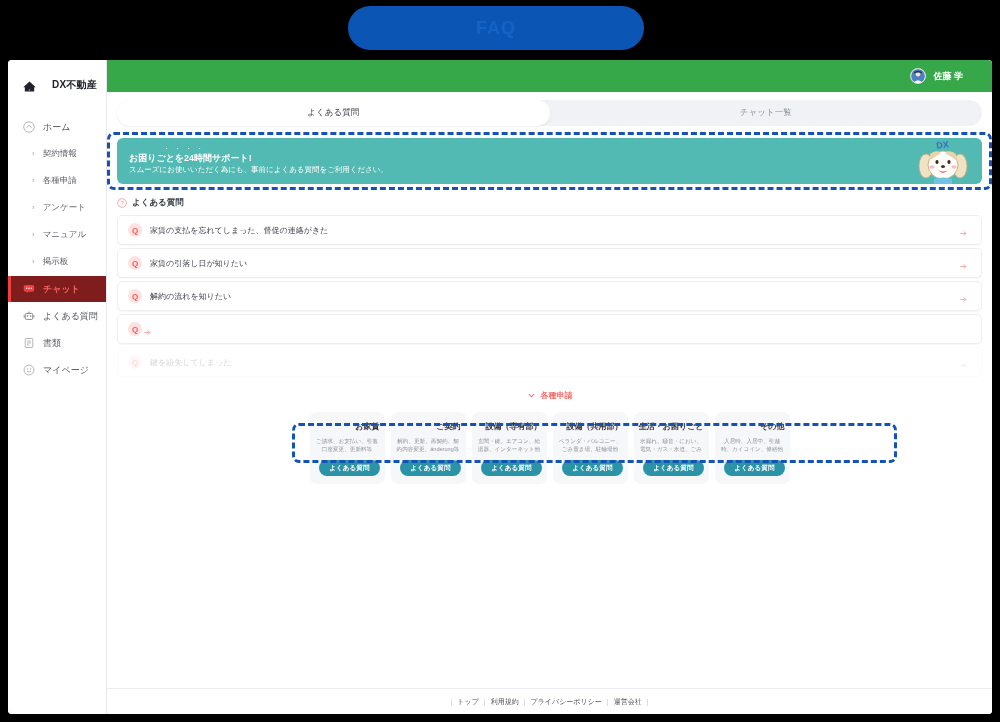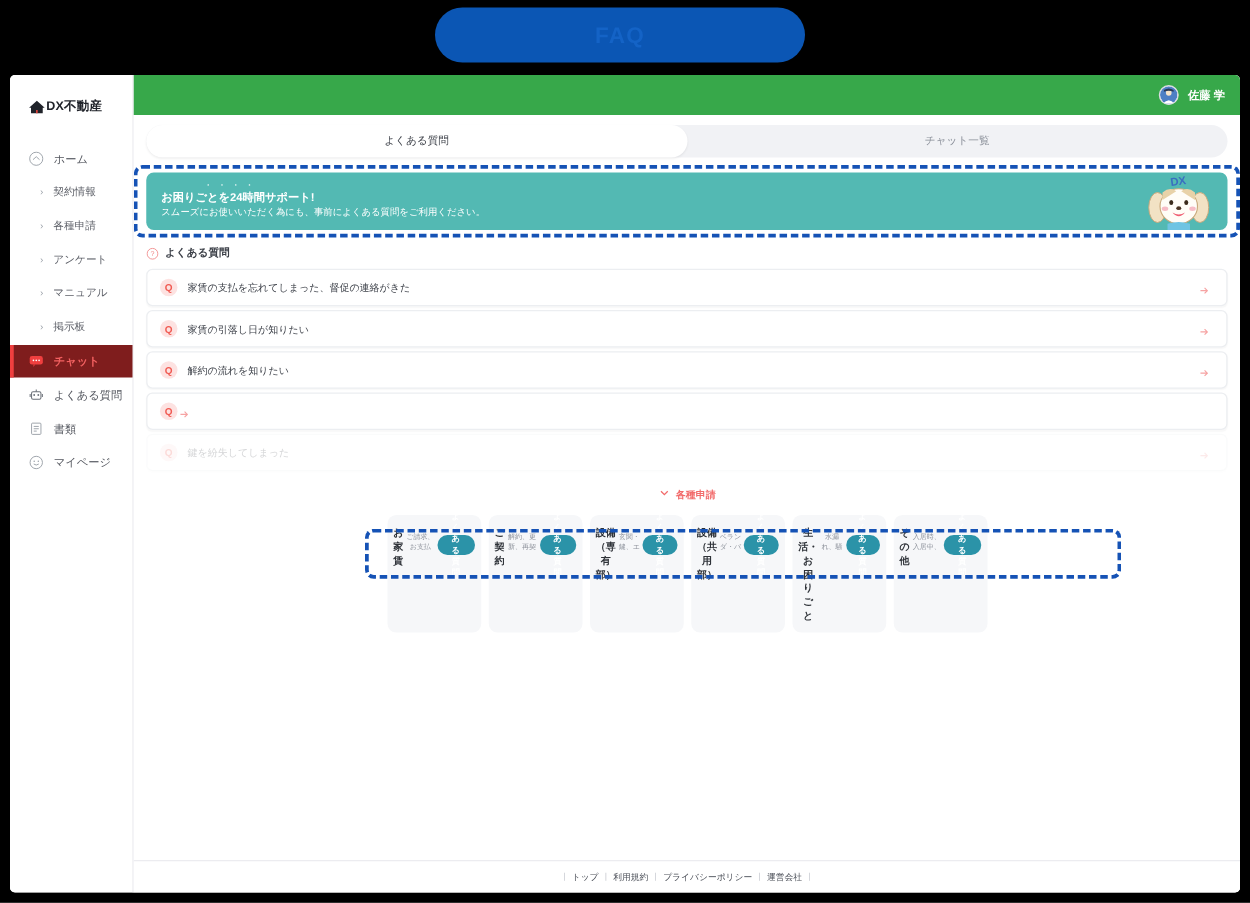--- a/index.html
+++ b/index.html
@@ -31,21 +31,21 @@
     background: #ffffff; border-radius: 4px; overflow: hidden;
     display: flex;
   }
 
   
   .sidebar {
     width: 99px; height: 100%;
     background: #ffffff; border-right: 1px solid #e8e8ec;
     padding-top: 18px; flex: none;
   }
-  .brand { display: flex; align-items: center; gap: 0; padding: 0 0 0 14px; margin-bottom: 22px; }
+  .brand { display: flex; align-items: center; gap: 15px; padding: 0 0 0 14px; margin-bottom: 22px; }
   .brand-name { font-size: 10px; font-weight: 700; color: #20232a; letter-spacing: .2px; }
   .house-icon { width: 15px; height: 13px; flex: none; }
 
   .nav-item {
     display: flex; align-items: center; gap: 8px;
     height: 26px; padding-left: 14px; position: relative;
     font-size: 9px; color: #53565e; cursor: pointer;
     margin-bottom: 1px;
   }
   .nav-item .nav-ico { width: 13px; height: 13px; flex: none; display:flex; align-items:center; justify-content:center; }
@@ -57,21 +57,21 @@
   .nav-item.active::before {
     content: ""; position: absolute; left: 0; top: 0; bottom: 0;
     width: 3px; background: #f03f3f;
   }
 
   
   .main { flex: 1; display: flex; flex-direction: column; background: #ffffff; min-width: 0; }
 
   .green-bar {
     height: 32px; background: #37a84a; display: flex; align-items: center;
-    justify-content: flex-end; padding-right: 12px; gap: 7px; flex: none;
+    justify-content: flex-end; padding-right: 29px; gap: 7px; flex: none;
   }
   .avatar {
     width: 16px; height: 16px; border-radius: 50%;
     background: #f3f4f6; border: 1px solid #d9dbe0;
     display:flex; align-items:center; justify-content:center; overflow:hidden;
   }
   .user-name { font-size: 9px; color: #ffffff; font-weight: 700; }
 
   .content { flex: 1; overflow: hidden; position: relative; background: #fff; padding: 0 10px; }
 
@@ -127,21 +127,21 @@
     display: flex; align-items: center; justify-content: center; gap: 5px;
     margin-top: 9px; cursor: pointer;
   }
   .see-all .sa-txt { font-size: 8px; font-weight: 700; color: #f26b6b; }
 
   
   .cat-grid { display: flex; gap: 6px; justify-content: center; margin-top: 8px; }
   .cat-card {
     width: 75px; background: #f6f7f9; border-radius: 7px;
     padding: 9px 5px 8px; text-align: center;
-    display: flex; flex-direction: row; align-items: flex-start;
+    display: flex; flex-direction: column; align-items: flex-end;
   }
   .cat-title { font-size: 8px; font-weight: 700; color: #2e3238; }
   .cat-desc {
     font-size: 5.6px; color: #8d929b; line-height: 1.45; margin-top: 5px;
     height: 16px; overflow: hidden;
   }
   .cat-btn {
     margin-top: 7px; background: #2b93a8; color: #fff; border: none;
     border-radius: 11px; height: 16px; padding: 0 10px;
     font-size: 6.6px; font-weight: 700; cursor: pointer;

